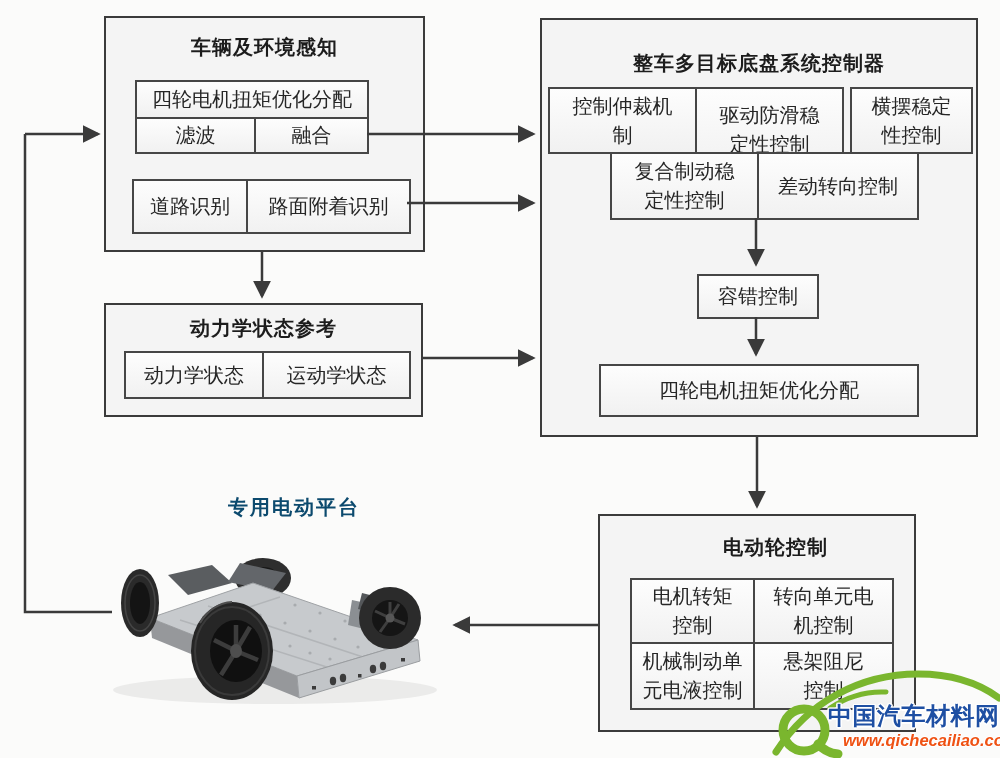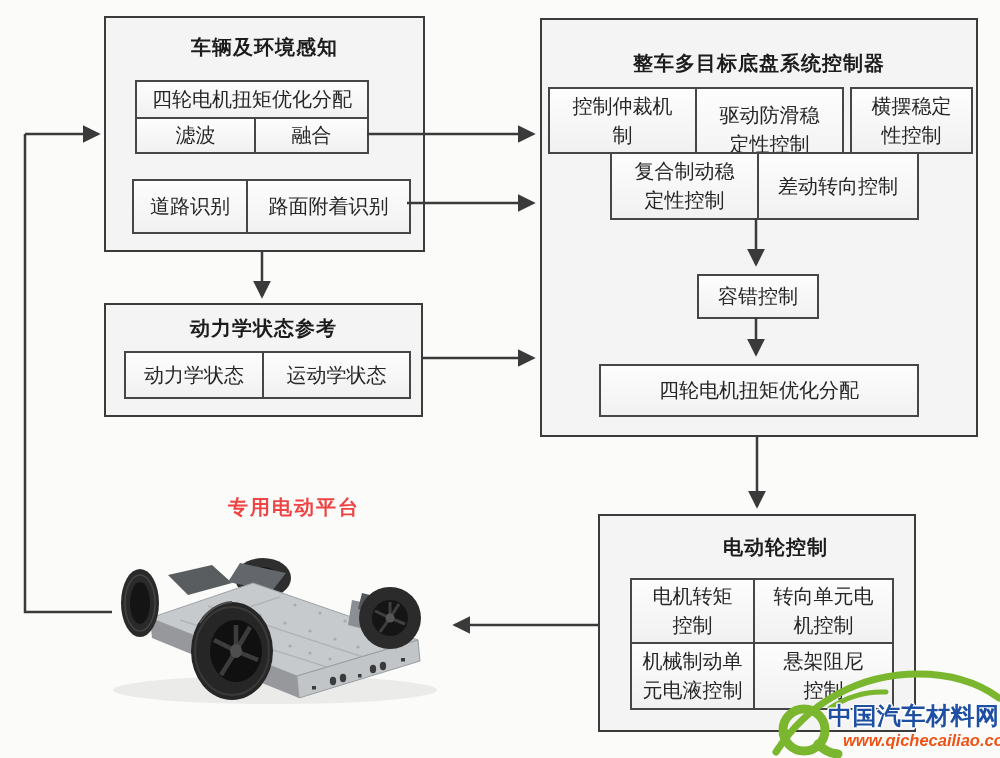--- a/index.html
+++ b/index.html
@@ -13,21 +13,21 @@
   .cell{
     background:linear-gradient(#fdfdfd,#f1f1f1);
     border:2px solid #464646;
     display:flex;align-items:center;justify-content:center;
     text-align:center;white-space:pre-line;
     font-size:20px;line-height:1.45;color:#262626;
   }
   .wires{position:absolute;left:0;top:0;z-index:6;pointer-events:none;}
   .wires path{stroke:#3a3a3a;stroke-width:2.5;fill:none;}
   .layer{z-index:3;}
-  .platform-label{font-weight:bold;font-size:20px;letter-spacing:2px;color:#ef4444;}
+  .platform-label{font-weight:bold;font-size:20px;letter-spacing:2px;color:#0c4a6e;}
   .wm-name{
     font-family:"Liberation Sans","DejaVu Sans",sans-serif;
     font-weight:bold;font-size:24px;letter-spacing:0.5px;color:#1e4fa3;
     text-shadow:-1.5px 0 #fff,1.5px 0 #fff,0 -1.5px #fff,0 1.5px #fff,-1px -1px #fff,1px 1px #fff,-1px 1px #fff,1px -1px #fff;
   }
   .wm-url{
     font-family:"Liberation Sans","DejaVu Sans",sans-serif;
     font-weight:bold;font-style:italic;font-size:16.5px;color:#ef5214;
     text-shadow:-1px 0 #fff,1px 0 #fff,0 -1px #fff,0 1px #fff;
   }

